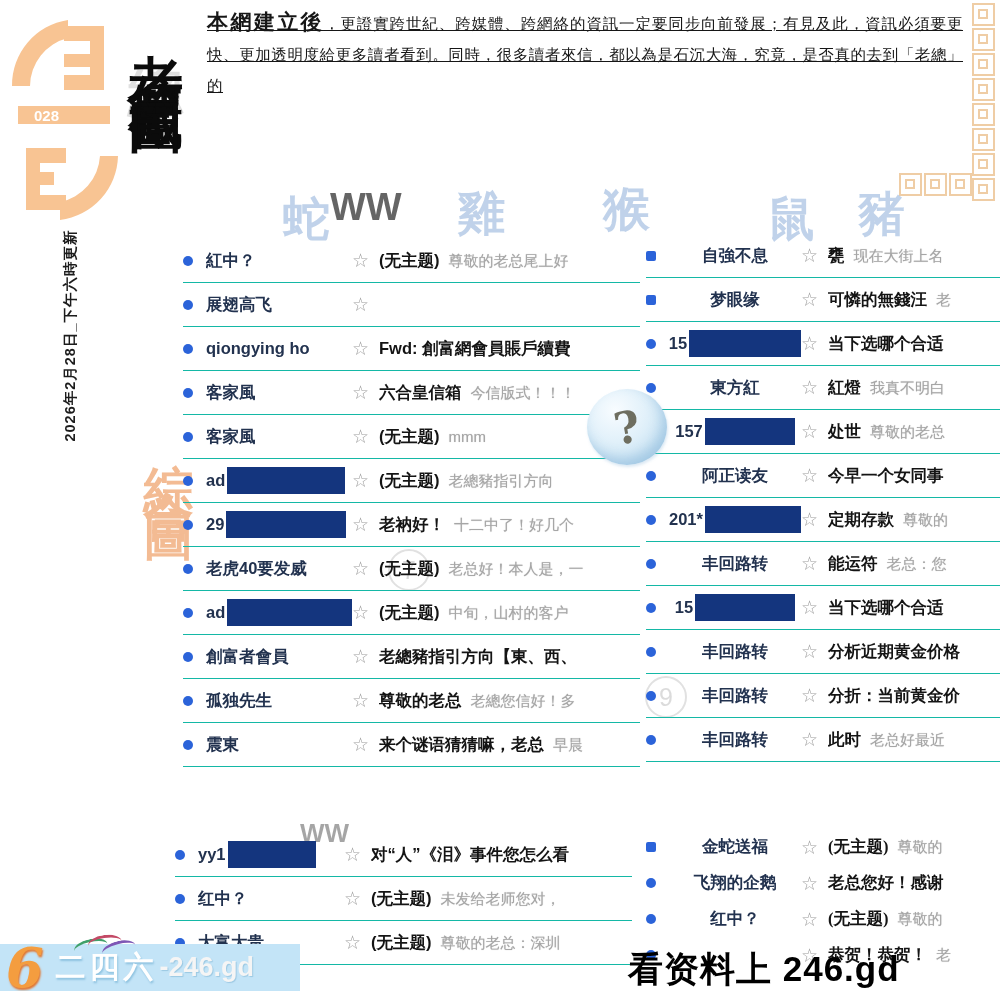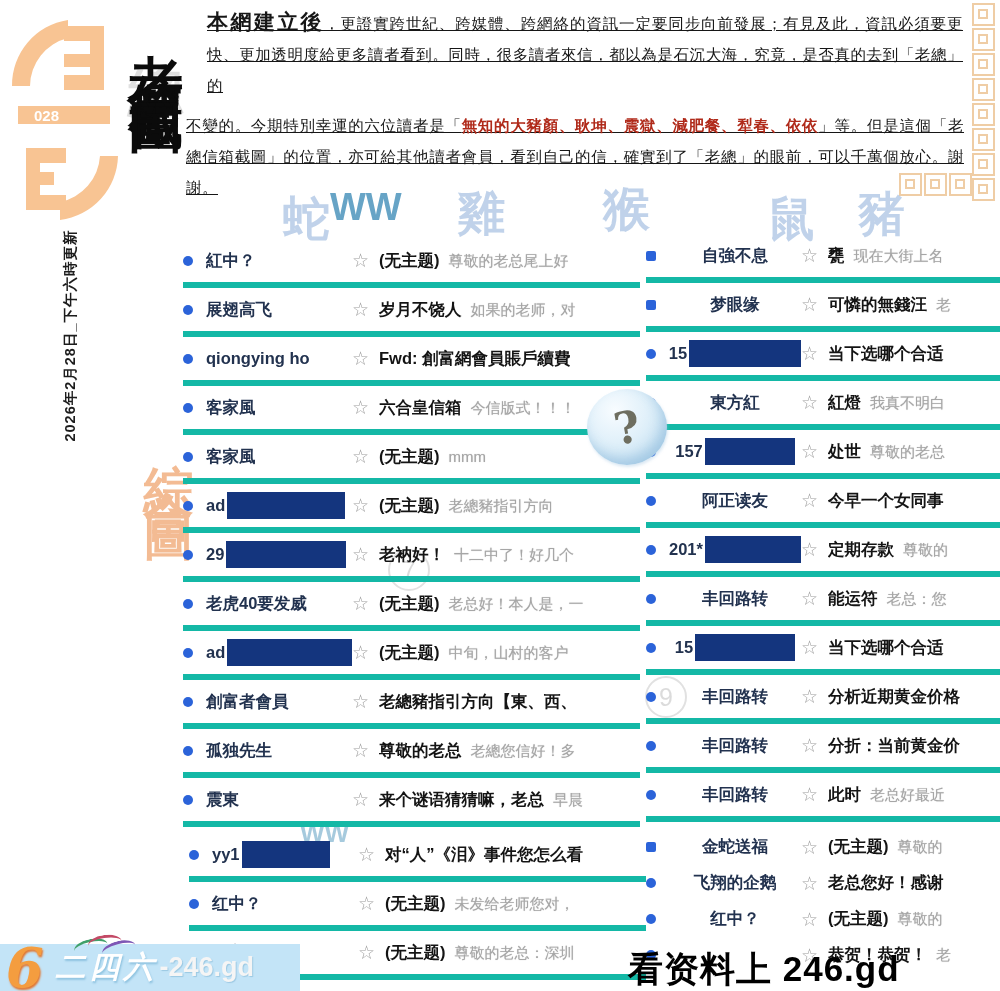--- a/index.html
+++ b/index.html
@@ -28,59 +28,59 @@
 
   
   .meander-v{position:absolute;right:4px;top:2px;display:flex;flex-direction:column;z-index:0;}
   .meander-h{position:absolute;right:27px;top:172px;display:flex;flex-direction:row;z-index:0;}
   .mcell{width:19px;height:19px;border:2px solid #eabd87;margin:1px;opacity:.75;position:relative;}
   .mcell::after{content:"";position:absolute;left:4px;top:4px;width:6px;height:6px;border:2px solid #eabd87;}
 
   
   .zodiac{position:absolute;font-family:"DejaVu Serif",serif;font-weight:bold;
           font-size:47px;color:#a9c2e2;opacity:.72;z-index:0;}
-  .ghost{position:absolute;font-weight:bold;color:#0369a1;opacity:.6;z-index:0;font-size:38px;}
+  .ghost{position:absolute;font-weight:bold;color:#000000;opacity:.6;z-index:0;font-size:38px;}
   .circnum{position:absolute;width:38px;height:38px;border:2px solid #c9c9c9;border-radius:50%;
            color:#bfbfbf;font-size:25px;display:flex;align-items:center;justify-content:center;
            opacity:.55;z-index:0;background:transparent;}
   #circ7{left:388px;top:549px;}
   #circ9{left:645px;top:676px;}
   #bubble{position:absolute;left:587px;top:389px;width:80px;height:76px;border-radius:50%;
           background:radial-gradient(circle at 35% 28%,#f8fcff 0%,#e2f1fa 40%,#bcdcf0 100%);
           box-shadow:inset -5px -7px 12px rgba(120,170,210,.45), 1px 2px 3px rgba(150,190,220,.35);
           display:flex;align-items:center;justify-content:center;z-index:3;}
   #bubble span{font-size:44px;font-weight:bold;color:#6e6e60;transform:rotate(-10deg);
                font-family:"DejaVu Serif",serif;}
 
   
   .maillist{position:absolute;z-index:1;}
   #list-tl{left:183px;top:239px;width:457px;}
   #list-tr{left:646px;top:234px;width:354px;}
-  #list-bl{left:189px;top:833px;width:457px;}
+  #list-bl{left:175px;top:833px;width:457px;}
   #list-br{left:646px;top:829px;width:354px;}
-  .mail-row{display:flex;align-items:center;height:43px;border-bottom:6px solid #14b8a6;
+  .mail-row{display:flex;align-items:center;height:43px;border-bottom:1px solid #14b8a6;
             white-space:nowrap;overflow:hidden;}
-  #list-br .mail-row{height:36px;border-bottom:none;}
+  #list-br .mail-row{height:36px;border-bottom:none;font-family:Liberation Serif, serif;}
   #list-bl .mail-row{height:43px;}
   .dot{width:10px;height:10px;border-radius:50%;background:#2b63d9;margin-right:13px;flex:none;}
   .dot.square{border-radius:2px;}
   .sender{width:146px;flex:none;font-weight:bold;font-size:16.5px;color:#22324f;
           overflow:hidden;display:flex;align-items:center;}
   #list-tr .sender,#list-br .sender{width:132px;justify-content:center;}
   .redact{display:inline-block;height:27px;background:#14357e;margin-left:2px;flex:none;}
   .star{flex:none;width:27px;color:#9f9f9f;font-size:19px;}
   .subject{font-weight:bold;font-size:16.5px;color:#141414;overflow:hidden;}
   .preview{font-weight:normal;font-size:15px;color:#a6a6a6;margin-left:9px;text-shadow:0 0 1px #c4c4c4;}
 
   
   #banner{position:absolute;left:0;top:944px;width:300px;height:47px;background:#c3e4f7;
           display:flex;align-items:center;z-index:5;}
   #six{font-family:"DejaVu Serif",serif;font-style:italic;font-weight:900;font-size:54px;
        line-height:40px;color:#f49d3f;text-shadow:1px 2px 2px #e2762f;margin-left:6px;}
-  #brandcn{font-family:"DejaVu Serif",serif;font-style:italic;font-weight:bold;font-size:30px;
+  #brandcn{font-family:"DejaVu Serif",serif;font-weight:bold;font-size:30px;
            color:#ffffff;text-shadow:1px 2px 2px #8fc3e0;margin-left:12px;letter-spacing:4px;}
   #branddomain{font-weight:bold;font-size:27px;color:#f5f5f5;margin-left:2px;
                text-shadow:1px 1px 1px #9bc8e2;}
   #swoosh{position:absolute;left:74px;top:-9px;width:70px;height:18px;z-index:6;}
   #swoosh i{position:absolute;width:34px;height:14px;border-top:3px solid;border-radius:50%;}
   #swoosh i:nth-child(1){left:0;top:4px;border-color:#3fa06a;transform:rotate(-12deg);}
   #swoosh i:nth-child(2){left:14px;top:0;border-color:#c34a66;transform:rotate(-8deg);}
   #swoosh i:nth-child(3){left:28px;top:6px;border-color:#7e57b5;transform:rotate(-14deg);}
   #slogan{position:absolute;left:628px;top:946px;z-index:5;font-size:35px;font-weight:900;
           color:#000;letter-spacing:1px;}
@@ -107,23 +107,20 @@
     <text x="28" y="107" font-size="15" font-weight="bold" fill="#ffffff" font-family="Liberation Sans, sans-serif">028</text>
   </svg>
 
   <div id="vtitle"><span>老</span><span class="faint">總</span><span>信</span><span>箱</span><span>截</span><span>圖</span></div>
   <div id="vsub">綜合圖</div>
   <div id="vdate">2026年2月28日_下午六時更新</div>
 
   <div class="para" id="para1">
     <span class="lead">本網建立後</span><span>，更證實跨世紀、跨媒體、跨網絡的資訊一定要同步向前發展；有見及此，資訊必須要更快、更加透明度給更多讀者看到。同時，很多讀者來信，都以為是石沉大海，究竟，是否真的去到「老總」的</span>
   </div>
-  <div class="para" id="para2">
-    <span>不變的。今期特別幸運的六位讀者是「</span><span class="lucky">無知的大豬顏、耿坤、震獄、減肥餐、犁春、依依</span><span>」等。但是這個「老總信箱截圖」的位置，亦可給其他讀者會員，看到自己的信，確實到了「老總」的眼前，可以千萬個放心。謝謝。</span>
-  </div>
 
   <div class="meander-v">
     <div class="mcell"></div>
       <div class="mcell"></div>
       <div class="mcell"></div>
       <div class="mcell"></div>
     <div class="mcell"></div>
       <div class="mcell"></div>
       <div class="mcell"></div>
       <div class="mcell"></div>
@@ -155,21 +152,20 @@
         </span>
     <span class="star">☆</span>
     <span class="subject"><span>(无主题)</span><span class="preview">尊敬的老总尾上好</span></span>
   </div>
       <div class="mail-row">
     <span class="dot"></span>
     <span class="sender">
           <span>展翅高飞</span>
         </span>
     <span class="star">☆</span>
-    <span class="subject"><span>岁月不饶人</span><span class="preview">如果的老师，对</span></span>
   </div>
       <div class="mail-row">
     <span class="dot"></span>
     <span class="sender">
           <span>qiongying ho</span>
         </span>
     <span class="star">☆</span>
     <span class="subject"><span>Fwd: 創富網會員賬戶續費</span><span class="preview"></span></span>
   </div>
       <div class="mail-row">

